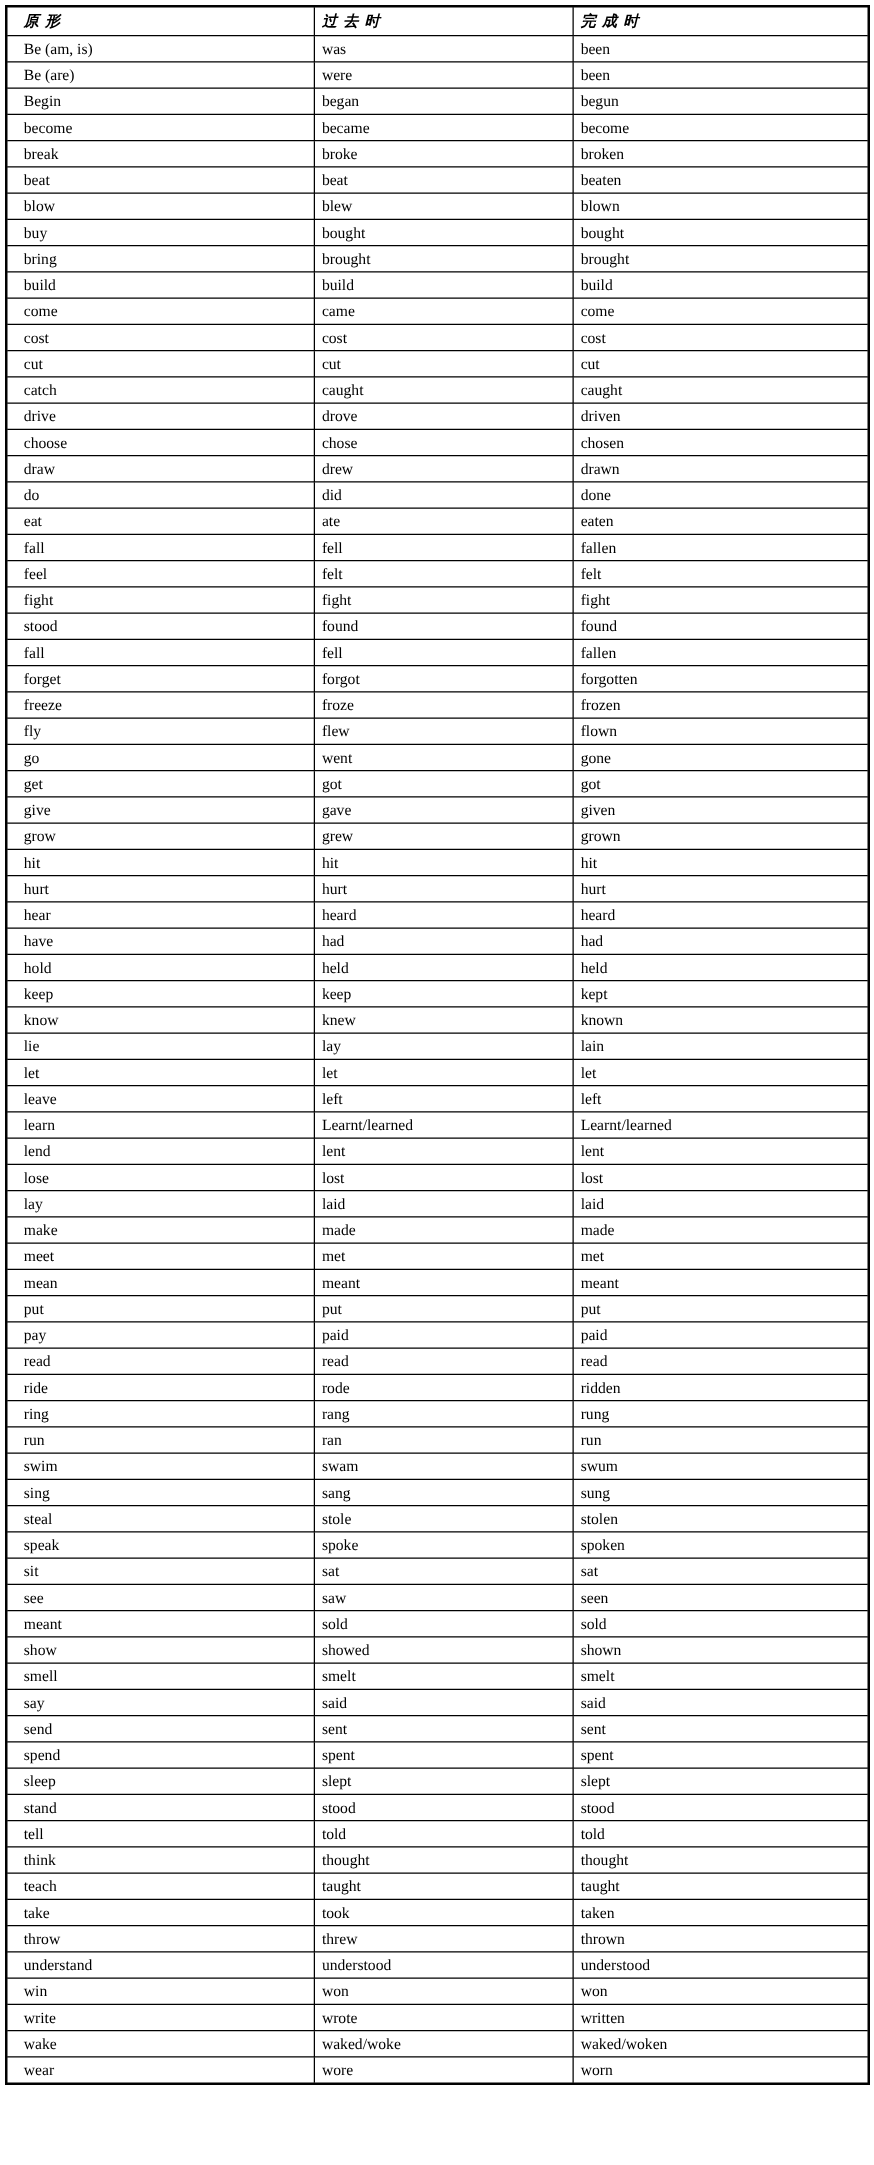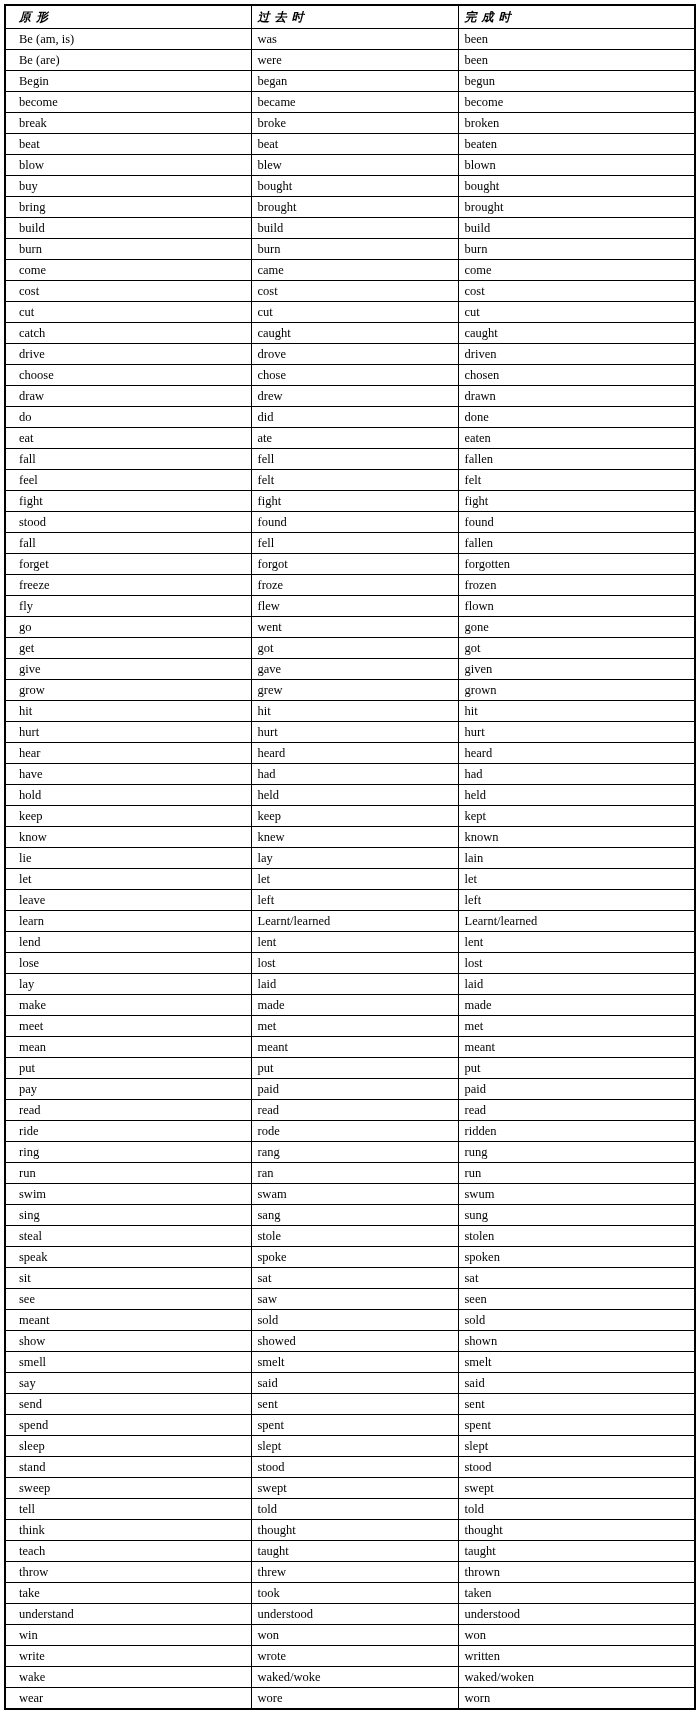--- a/index.html
+++ b/index.html
@@ -111,25 +111,20 @@
           <td class="c0">bring</td>
           <td class="c1">brought</td>
           <td class="c2">brought</td>
         </tr>
         <tr>
           <td class="c0">build</td>
           <td class="c1">build</td>
           <td class="c2">build</td>
         </tr>
         <tr>
-          <td class="c0">burn</td>
-          <td class="c1">burn</td>
-          <td class="c2">burn</td>
-        </tr>
-        <tr>
           <td class="c0">come</td>
           <td class="c1">came</td>
           <td class="c2">come</td>
         </tr>
         <tr>
           <td class="c0">cost</td>
           <td class="c1">cost</td>
           <td class="c2">cost</td>
         </tr>
         <tr>
@@ -406,48 +401,43 @@
           <td class="c0">sleep</td>
           <td class="c1">slept</td>
           <td class="c2">slept</td>
         </tr>
         <tr>
           <td class="c0">stand</td>
           <td class="c1">stood</td>
           <td class="c2">stood</td>
         </tr>
         <tr>
-          <td class="c0">sweep</td>
-          <td class="c1">swept</td>
-          <td class="c2">swept</td>
-        </tr>
-        <tr>
           <td class="c0">tell</td>
           <td class="c1">told</td>
           <td class="c2">told</td>
         </tr>
         <tr>
           <td class="c0">think</td>
           <td class="c1">thought</td>
           <td class="c2">thought</td>
         </tr>
         <tr>
           <td class="c0">teach</td>
           <td class="c1">taught</td>
           <td class="c2">taught</td>
         </tr>
         <tr>
+          <td class="c0">take</td>
+          <td class="c1">took</td>
+          <td class="c2">taken</td>
+        </tr>
+        <tr>
           <td class="c0">throw</td>
           <td class="c1">threw</td>
           <td class="c2">thrown</td>
-        </tr>
-        <tr>
-          <td class="c0">take</td>
-          <td class="c1">took</td>
-          <td class="c2">taken</td>
         </tr>
         <tr>
           <td class="c0">understand</td>
           <td class="c1">understood</td>
           <td class="c2">understood</td>
         </tr>
         <tr>
           <td class="c0">win</td>
           <td class="c1">won</td>
           <td class="c2">won</td>

